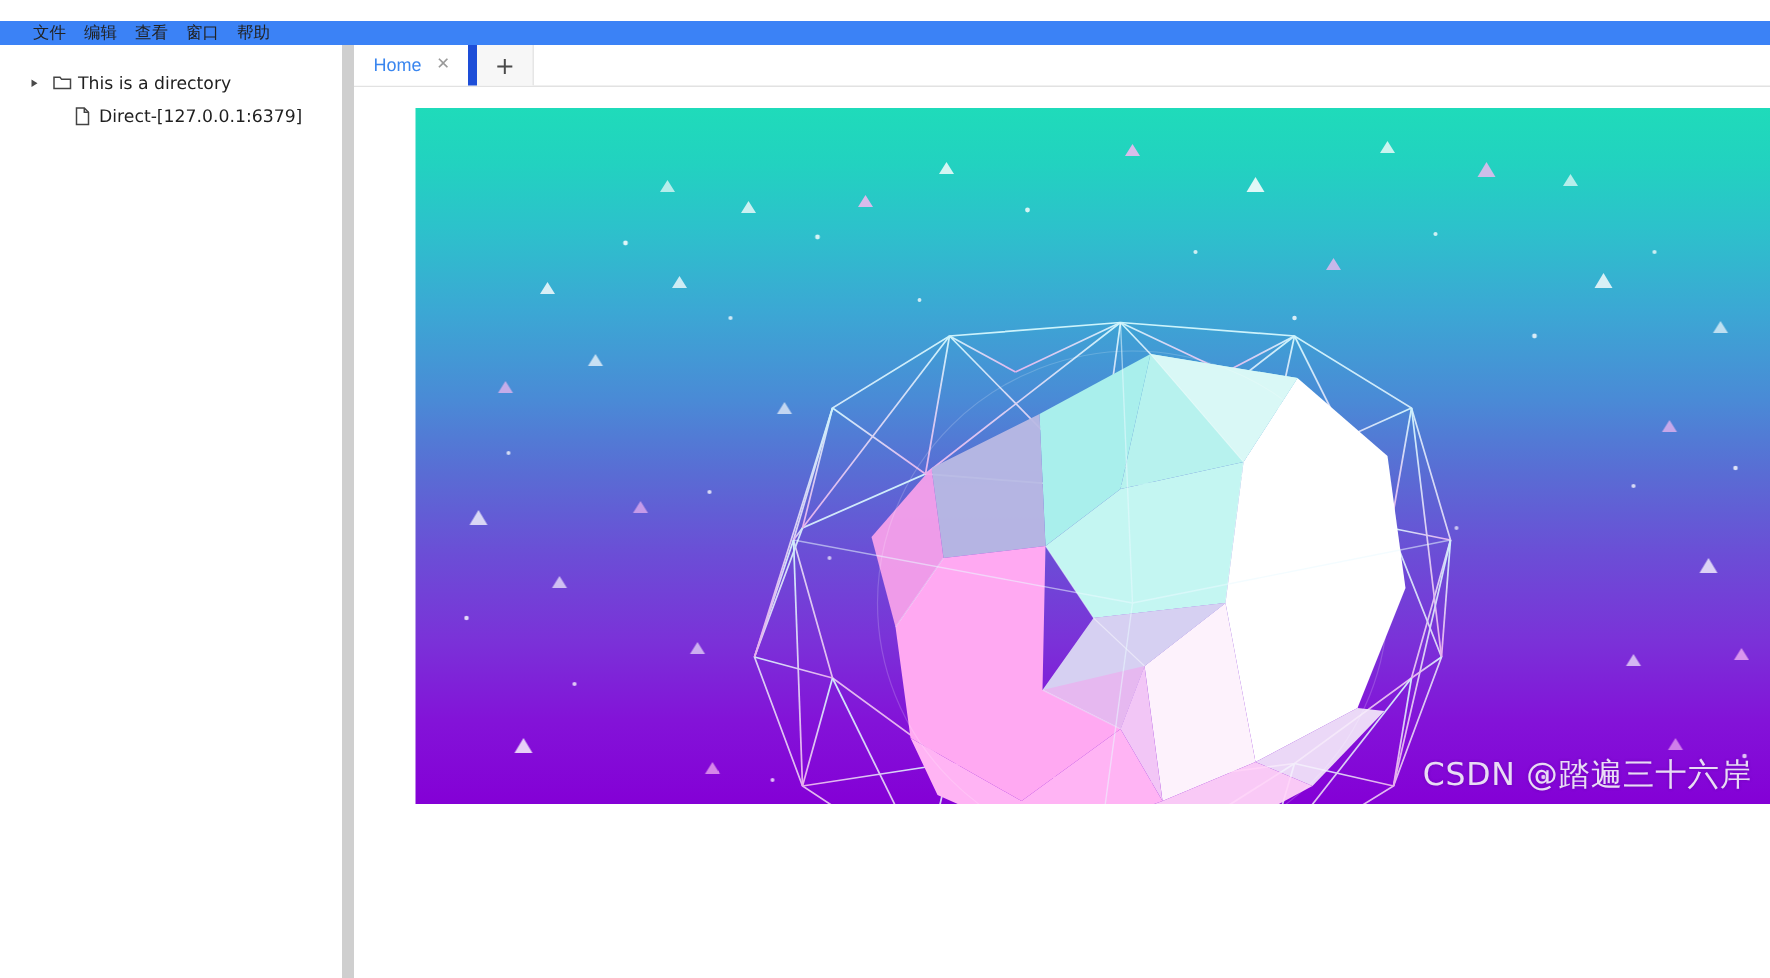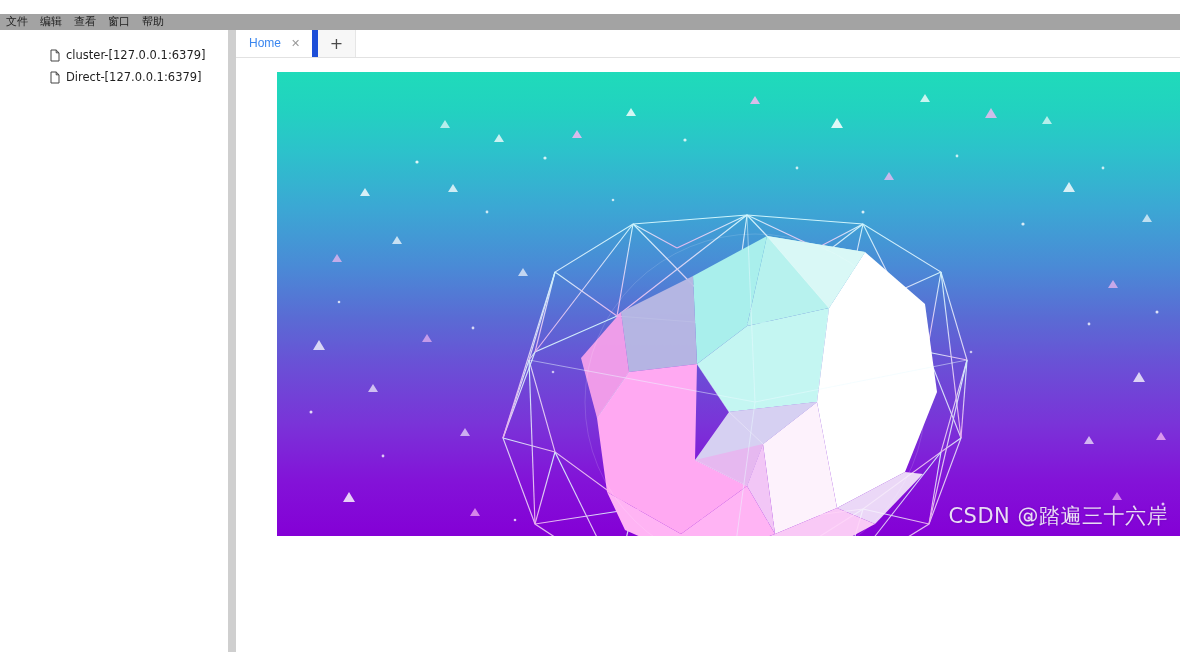--- a/index.html
+++ b/index.html
@@ -61,24 +61,24 @@
     justify-content: center;
   }
   .wc-btn svg { display: block; }
 
   
   .menubar {
     position: absolute;
     top: 14px; left: 0;
     width: 1180px;
     height: 16px;
-    background: #a3a3a3;
-    display: flex;
-    align-items: center;
-    padding-left: 0;
+    background: #3b82f6;
+    display: flex;
+    align-items: center;
+    padding-left: 16px;
     box-sizing: border-box;
   }
   .menu-item {
     font-size: 11px;
     color: #222222;
     padding: 0 6px;
     line-height: 16px;
     white-space: nowrap;
     font-family: "DejaVu Sans", sans-serif;
   }
@@ -260,31 +260,34 @@
     <div class="menu-item">文件</div>
     <div class="menu-item">编辑</div>
     <div class="menu-item">查看</div>
     <div class="menu-item">窗口</div>
     <div class="menu-item">帮助</div>
   </div>
 
   <div class="sidebar">
     <div class="tree">
 
-
-      <div class="tree-row child">
-        <div class="tw-arrow empty"></div>
-        <div class="tree-icon">
-          <svg width="12" height="13" viewBox="0 0 12 13">
-            <path d="M2 1 h5.2 L10 3.8 V12 H2 Z" fill="#ffffff" stroke="#444" stroke-width="1"></path>
-            <path d="M7.2 1 V3.8 H10" fill="none" stroke="#444" stroke-width="1"></path>
+      <div class="tree-row">
+        <div class="tw-arrow">
+          <svg width="9" height="9" viewBox="0 0 9 9">
+            <polygon points="3,2 7,4.5 3,7" fill="#4a4a4a"></polygon>
           </svg>
         </div>
-        <div class="tree-label">cluster-[127.0.0.1:6379]</div>
+        <div class="tree-icon">
+          <svg width="13" height="12" viewBox="0 0 13 12">
+            <path d="M1 2.5 h4 l1.1 1.4 H12 v6.1 H1 Z" fill="none" stroke="#444" stroke-width="1"></path>
+          </svg>
+        </div>
+        <div class="tree-label">This is a directory</div>
       </div>
+
 
       <div class="tree-row child">
         <div class="tw-arrow empty"></div>
         <div class="tree-icon">
           <svg width="12" height="13" viewBox="0 0 12 13">
             <path d="M2 1 h5.2 L10 3.8 V12 H2 Z" fill="#ffffff" stroke="#444" stroke-width="1"></path>
             <path d="M7.2 1 V3.8 H10" fill="none" stroke="#444" stroke-width="1"></path>
           </svg>
         </div>
         <div class="tree-label">Direct-[127.0.0.1:6379]</div>

